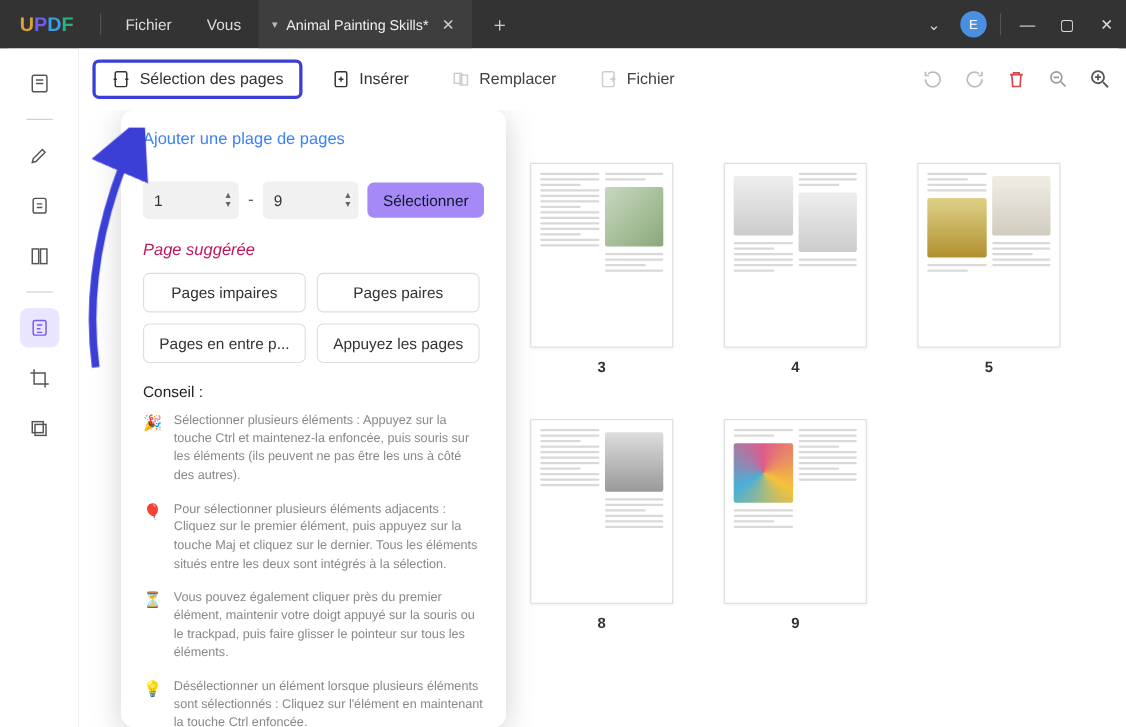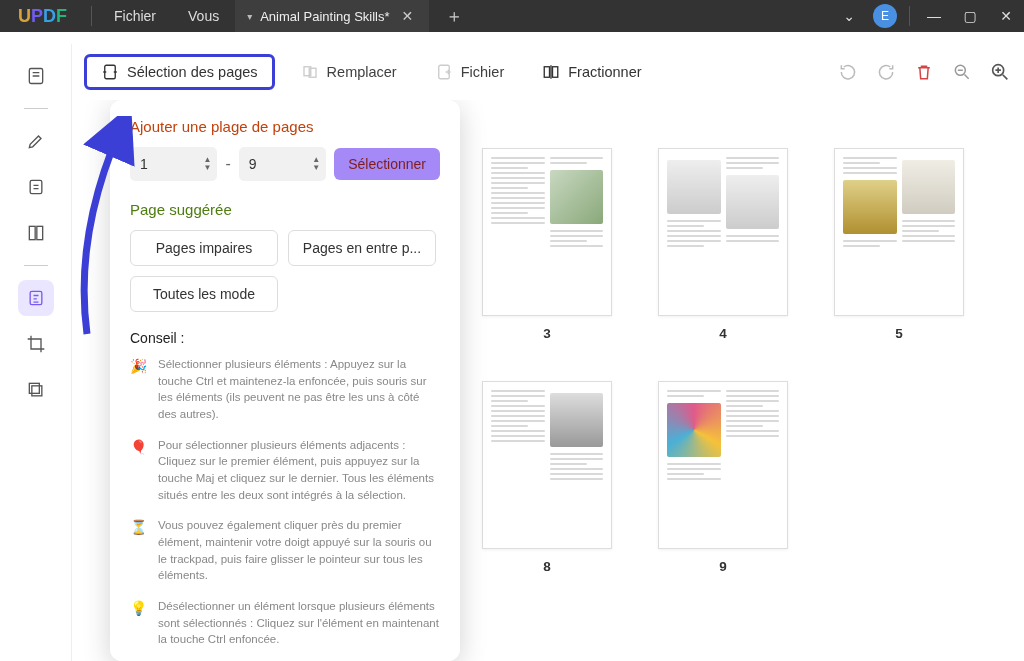--- a/index.html
+++ b/index.html
@@ -1,18 +1,18 @@
 <!DOCTYPE html>
 <html><head>
 <meta charset="utf-8">
 <style>
   * { box-sizing: border-box; margin: 0; padding: 0; font-family: -apple-system, BlinkMacSystemFont, "Segoe UI", sans-serif; }
   body { width: 1024px; height: 661px; background: #fff; overflow: hidden; position: relative; }
 
-  .titlebar { height: 32px; background: #333; display: flex; align-items: center; color: #ddd; font-size: 14px; }
+  .titlebar { height: 44px; background: #333; display: flex; align-items: center; color: #ddd; font-size: 14px; }
   .logo { margin: 0 18px; font-weight: 800; font-size: 18px; }
   .logo span:nth-child(1){color:#d9a23a}.logo span:nth-child(2){color:#6f5cf0}.logo span:nth-child(3){color:#3aa0e6}.logo span:nth-child(4){color:#24b47e}
   .titlebar .sep { width:1px; height:20px; background:#555; margin:0 6px; }
   .titlebar .menu-item { padding: 0 16px; cursor: pointer; }
   .tab { display:flex; align-items:center; background:#3e3e3e; height:100%; padding:0 12px; gap:8px; color:#eee; font-size:13px; }
   .tab .tri { font-size:10px; color:#bbb; }
   .tab .close { color:#ccc; font-size:14px; padding:0 4px; }
   .titlebar .add { color:#ccc; font-size:18px; padding:0 16px; }
   .titlebar .spacer { flex:1; }
   .titlebar .rbtn { width:36px; text-align:center; color:#ddd; font-size:14px; }
@@ -27,27 +27,27 @@
 
   .tool-row { position:absolute; top:0; left:72px; right:0; height:56px; display:flex; align-items:center; padding:0 12px; gap:14px; background:#fff; z-index:3; }
   .tbtn { display:flex; align-items:center; gap:8px; padding:6px 12px; color:#333; font-size:14.5px; border-radius:6px; }
   .tbtn.selected { border:3px solid #3b3fd6; padding:6px 14px; }
   .tbtn.disabled { color:#404040; }
   .tool-row .grow { flex:1; }
   .tool-ic { width:24px; height:24px; display:flex; align-items:center; justify-content:center; color:#888; }
   .tool-ic.red { color:#d64545; }
 
   .panel { position:absolute; top:56px; left:110px; width:350px; bottom:0; background:#fff; border-radius:12px; box-shadow:0 6px 28px rgba(0,0,0,0.18); padding:18px 20px; overflow-y:auto; z-index:2; }
-  .panel h3 { font-size:15px; font-weight:500; color:#c2410c; margin-bottom:12px; }
+  .panel h3 { font-size:15px; font-weight:500; color:#3b82f6; margin-bottom:30px; }
   .range-row { display:flex; align-items:center; gap:8px; margin-bottom:20px; }
   .spin { position:relative; width:92px; height:34px; background:#f1f1f1; border-radius:5px; display:flex; align-items:center; padding:0 10px; font-size:14px; color:#333; }
   .spin .arrows { position:absolute; right:6px; display:flex; flex-direction:column; font-size:8px; color:#666; line-height:8px; }
   .dash { color:#666; }
-  .sel-btn { background:#a589f6; color:#7f1d1d; font-size:14px; padding:8px 14px; border-radius:6px; border:none; }
-  .panel h4 { font-size:15px; font-weight:500; color:#4d7c0f; margin:19px 0 12px; }
+  .sel-btn { background:#a589f6; color:#0f172a; font-size:14px; padding:8px 14px; border-radius:6px; border:none; }
+  .panel h4 { font-size:15px; font-weight:500; color:#be185d; margin:19px 0 12px;font-style:italic; }
   .sugg { display:flex; flex-wrap:wrap; gap:10px; margin-bottom:18px; }
   .sugg-btn { background:#fff; border:1px solid #ddd; border-radius:6px; padding:9px 0; font-size:14px; color:#333; width:148px; text-align:center; overflow:hidden; text-overflow:ellipsis; white-space:nowrap; }
   .sugg-btn.wide { width:148px; }
   .tip-title { font-size:14px; font-weight:500; color:#222; margin:6px 0 10px; }
   .tip { display:flex; gap:10px; margin-bottom:14px; font-size:11.5px; color:#888; line-height:1.45; }
   .tip .em { width:18px; font-size:14px; flex-shrink:0; }
 
   .thumbs { position:absolute; top:56px; left:72px; right:0; bottom:0; padding:48px 30px 20px 410px; overflow:auto; background:#fff; }
   .thumb-grid { display:flex; flex-wrap:wrap; gap:40px 46px; }
   .thumb { width:130px; display:flex; flex-direction:column; align-items:center; gap:10px; }
@@ -135,41 +135,40 @@
   </div>
 
   <div class="tool-row">
     <div class="tbtn selected">
       <svg width="18" height="18" viewBox="0 0 24 24" fill="none" stroke="#333" stroke-width="1.8">
           <rect x="5" y="3" width="14" height="18" rx="2"></rect>
           <path d="M3 12h4M17 12h4"></path>
         </svg>
       <span>Sélection des pages</span>
     </div>
+    <div class="tbtn">
+      <svg width="18" height="18" viewBox="0 0 24 24" fill="none" stroke="#333" stroke-width="1.8">
+          <rect x="5" y="3" width="14" height="18" rx="2"></rect>
+          <path d="M12 9v6M9 12h6"></path>
+        </svg>
+      <span>Insérer</span>
+    </div>
     <div class="tbtn disabled">
       <svg width="18" height="18" viewBox="0 0 24 24" fill="none" stroke="#ccc" stroke-width="1.8">
           <rect x="4" y="5" width="9" height="12"></rect>
           <rect x="11" y="7" width="9" height="12"></rect>
         </svg>
       <span>Remplacer</span>
     </div>
     <div class="tbtn disabled">
       <svg width="18" height="18" viewBox="0 0 24 24" fill="none" stroke="#ccc" stroke-width="1.8">
           <rect x="5" y="3" width="14" height="18" rx="2"></rect>
           <path d="M14 12h6M17 9l3 3-3 3"></path>
         </svg>
       <span>Fichier</span>
-    </div>
-    <div class="tbtn">
-      <svg width="18" height="18" viewBox="0 0 24 24" fill="none" stroke="#333" stroke-width="1.8">
-          <rect x="3" y="5" width="7" height="14"></rect>
-          <rect x="14" y="5" width="7" height="14"></rect>
-          <path d="M12 3v18"></path>
-        </svg>
-      <span>Fractionner</span>
     </div>
     <div class="grow"></div>
     <div class="tool-ic">
         <svg width="20" height="20" viewBox="0 0 24 24" fill="none" stroke="#bbb" stroke-width="1.8">
           <path d="M4 12a8 8 0 1 0 3-6M4 4v4h4"></path>
         </svg>
       </div>
     <div class="tool-ic">
         <svg width="20" height="20" viewBox="0 0 24 24" fill="none" stroke="#bbb" stroke-width="1.8">
           <path d="M20 12a8 8 0 1 1-3-6M20 4v4h-4"></path>
@@ -336,22 +335,23 @@
       <span class="dash">-</span>
       <div class="spin">
           <span>9</span>
           <span class="arrows">▲<br>▼</span>
         </div>
       <button class="sel-btn">Sélectionner</button>
     </div>
     <h4>Page suggérée</h4>
     <div class="sugg">
       <button class="sugg-btn">Pages impaires</button>
+      <button class="sugg-btn">Pages paires</button>
       <button class="sugg-btn">Pages en entre p...</button>
-      <button class="sugg-btn wide">Toutes les mode</button>
+      <button class="sugg-btn wide">Appuyez les pages</button>
     </div>
     <div class="tip-title">Conseil :</div>
     <div class="tip">
         <span class="em">🎉</span>
         <span>Sélectionner plusieurs éléments : Appuyez sur la touche Ctrl et maintenez-la enfoncée, puis souris sur les éléments (ils peuvent ne pas être les uns à côté des autres).</span>
       </div>
     <div class="tip">
         <span class="em">🎈</span>
         <span>Pour sélectionner plusieurs éléments adjacents : Cliquez sur le premier élément, puis appuyez sur la touche Maj et cliquez sur le dernier. Tous les éléments situés entre les deux sont intégrés à la sélection.</span>
       </div>

